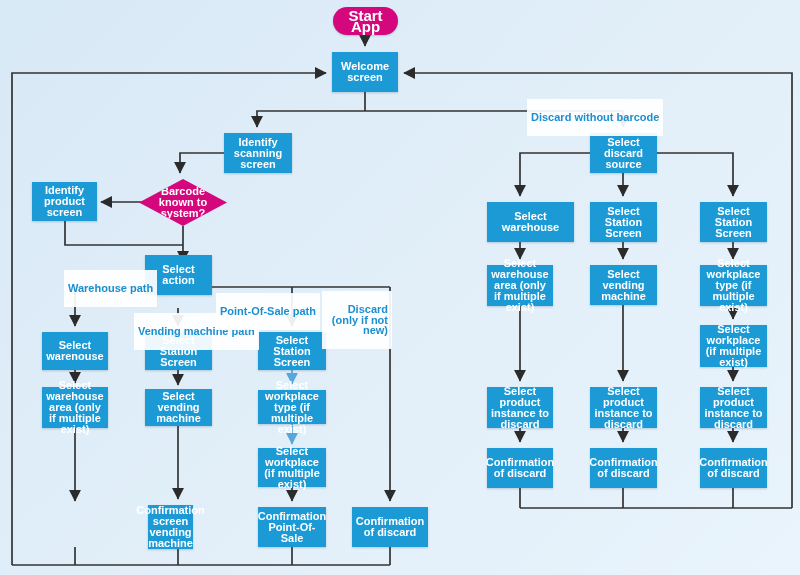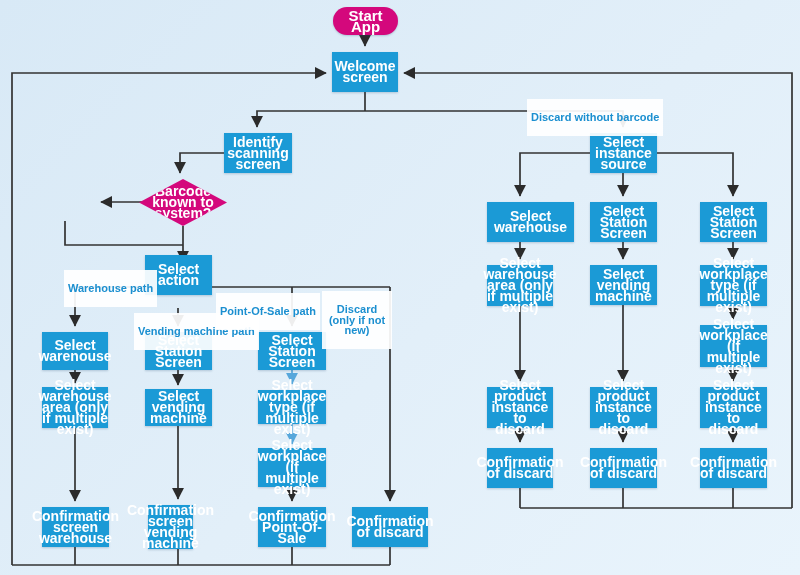--- a/index.html
+++ b/index.html
@@ -11,21 +11,21 @@
   .canvas{
     position:relative;width:800px;height:575px;overflow:hidden;
     background:linear-gradient(135deg,#d8e9f6 0%,#e2eff9 55%,#e9f4fc 100%);
   }
   svg.wires{position:absolute;left:0;top:0;pointer-events:none;}
   .node{
     position:absolute;
     background:#1b9ad6;
     color:#fff;
     font-weight:bold;
-    font-size:14px;
+    font-size:11px;
     line-height:11px;
     display:flex;align-items:center;justify-content:center;
     text-align:center;
     padding:2px 3px;
     box-sizing:border-box;
     box-shadow:0 1px 2px rgba(40,80,120,.25);
   }
   .pill{
     background:#d4087c;
     border-radius:15px;
@@ -41,21 +41,21 @@
     position:absolute;
     color:#1b8fd0;
     background:rgba(255,255,255,0.92);
     font-weight:bold;
     font-size:11px;
     line-height:10.5px;
     padding:13px 4px;
     text-align:center;
     white-space:nowrap;
   }
-  .edge-label.multi{white-space:normal;}
+  .edge-label.multi{white-space:normal;text-align:right;}
 </style>
 </head>
 <body>
 
 <div class="canvas">
 
   <svg class="wires" width="800" height="575" viewBox="0 0 800 575">
     <defs>
       <marker id="arrB" markerWidth="8" markerHeight="8" refX="6.5" refY="3.5" orient="auto">
         <path d="M0,0 L7,3.5 L0,7 Z" fill="#2b2b2b"></path>
@@ -131,38 +131,38 @@
     <g fill="none" stroke="#57a7db" stroke-width="1.7">
 
       <path d="M292 370 V384" marker-end="url(#arrL)"></path>
       <path d="M292 424 V444" marker-end="url(#arrL)"></path>
     </g>
   </svg>
 
   <div class="node pill" style="left:333px;top:7px;width:65px;height:28px">Start App</div>
   <div class="node" style="left:332px;top:52px;width:66px;height:40px">Welcome screen</div>
   <div class="node" style="left:224px;top:133px;width:68px;height:40px">Identify scanning screen</div>
+  <div class="node" style="left:32px;top:182px;width:65px;height:39px">Identify product screen</div>
   <div class="node diamond" style="left:139px;top:179px;width:88px;height:47px">Barcode known to system?</div>
   <div class="node" style="left:145px;top:255px;width:67px;height:40px">Select action</div>
 
   <div class="node" style="left:42px;top:332px;width:66px;height:38px">Select warenouse</div>
   <div class="node" style="left:145px;top:332px;width:67px;height:38px">Select Station Screen</div>
   <div class="node" style="left:258px;top:332px;width:68px;height:38px">Select Station Screen</div>
 
   <div class="node" style="left:42px;top:387px;width:66px;height:41px">Select warehouse area (only if multiple exist)</div>
   <div class="node" style="left:145px;top:389px;width:67px;height:37px">Select vending machine</div>
   <div class="node" style="left:258px;top:390px;width:68px;height:34px">Select workplace type (if multiple exist)</div>
   <div class="node" style="left:258px;top:448px;width:68px;height:39px">Select workplace (if multiple exist)</div>
 
-  <div class="node" style="left:42px;top:507px;width:67px;height:40px">Confirmation screen warehouse</div>
   <div class="node" style="left:148px;top:505px;width:45px;height:44px">Confirmation screen vending machine</div>
   <div class="node" style="left:258px;top:507px;width:68px;height:40px">Confirmation Point-Of-Sale</div>
   <div class="node" style="left:352px;top:507px;width:76px;height:40px">Confirmation of discard</div>
 
-  <div class="node" style="left:590px;top:133px;width:67px;height:40px">Select instance source</div>
+  <div class="node" style="left:590px;top:133px;width:67px;height:40px">Select discard source</div>
   <div class="node" style="left:487px;top:202px;width:87px;height:40px">Select warehouse</div>
   <div class="node" style="left:590px;top:202px;width:67px;height:40px">Select Station Screen</div>
   <div class="node" style="left:700px;top:202px;width:67px;height:40px">Select Station Screen</div>
   <div class="node" style="left:487px;top:265px;width:66px;height:41px">Select warehouse area (only if multiple exist)</div>
   <div class="node" style="left:590px;top:265px;width:67px;height:40px">Select vending machine</div>
   <div class="node" style="left:700px;top:265px;width:67px;height:41px">Select workplace type (if multiple exist)</div>
   <div class="node" style="left:700px;top:325px;width:67px;height:42px">Select workplace (if multiple exist)</div>
   <div class="node" style="left:487px;top:387px;width:66px;height:41px">Select product instance to discard</div>
   <div class="node" style="left:590px;top:387px;width:67px;height:41px">Select product instance to discard</div>
   <div class="node" style="left:700px;top:387px;width:67px;height:41px">Select product instance to discard</div>

